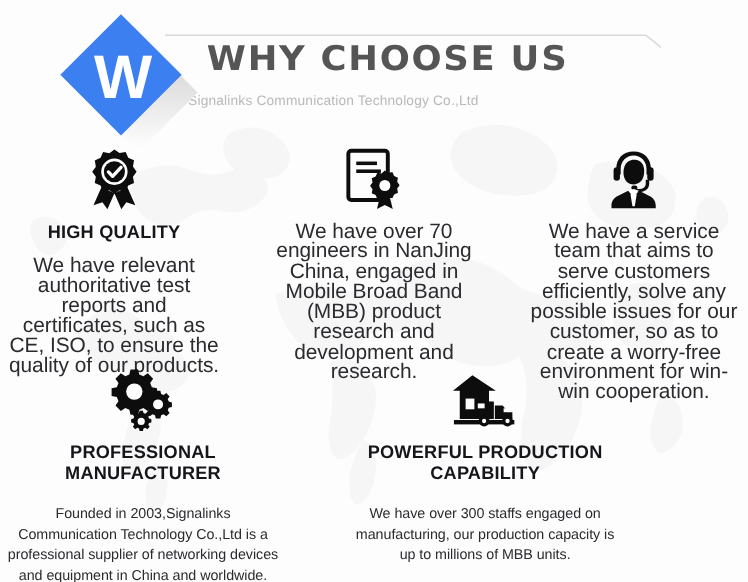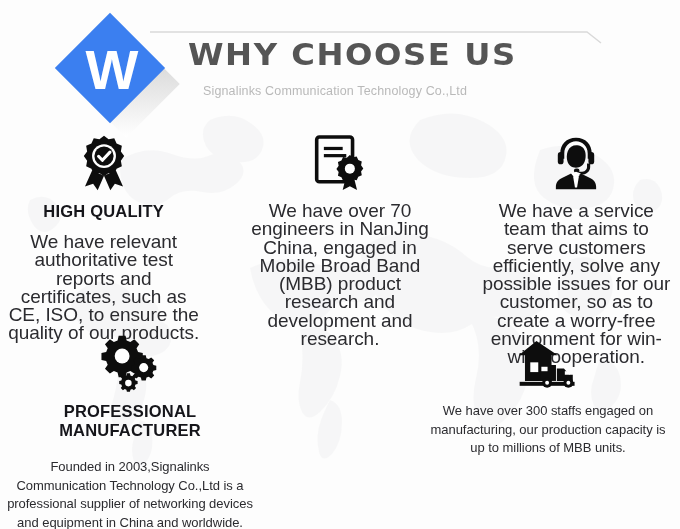--- a/index.html
+++ b/index.html
@@ -61,36 +61,36 @@
     color:#555555;
     font-family:"DejaVu Sans", sans-serif;
     font-weight:bold;
     font-size:31px;
     letter-spacing:1.5px;
     white-space:nowrap;
     transform:scaleX(1.04);
     transform-origin:left center;
   }
   .subtitle{
-    position:absolute;left:203px;top:84px;
+    position:absolute;left:171px;top:84px;
     color:#b9b9b9;
     font-size:12.5px;
     letter-spacing:.15px;
     white-space:nowrap;
   }
   .header-rule{
     position:absolute;left:150px;top:30px;width:460px;height:14px;
     z-index:2;
   }
   .header-rule svg{display:block;}
 
   
   .row{position:absolute;left:0;width:680px;z-index:2;gap:29px;}
   .row-top{top:130px;height:185px;display:flex;}
-  .row-bottom{top:330px;height:199px;display:flex;justify-content:space-between;}
+  .row-bottom{top:330px;height:199px;display:flex;justify-content:flex-start;}
 
   .cell{
     box-sizing:border-box;
     text-align:center;
   }
   .row-top .cell{width:226.6px;padding:0 8px;}
   .row-bottom .cell{width:272px;padding:0 10px;}
 
   .icon-box{
     height:62px;
@@ -255,17 +255,18 @@
           </g>
           <rect x="15" y="27" width="9" height="11" fill="#ffffff"></rect>
           <rect x="27.5" y="32" width="7" height="5" fill="#ffffff"></rect>
           <rect x="54" y="37" width="5.5" height="4" fill="#ffffff"></rect>
           <circle cx="34" cy="50" r="5.6" fill="#0d0d0d"></circle>
           <circle cx="34" cy="50" r="2.2" fill="#ffffff"></circle>
           <circle cx="58" cy="50" r="5.6" fill="#0d0d0d"></circle>
           <circle cx="58" cy="50" r="2.2" fill="#ffffff"></circle>
         </svg>
       </div>
+      <div class="cell-title">POWERFUL PRODUCTION CAPABILITY</div>
       <div class="cell-body">We have over 300 staffs engaged on manufacturing, our production capacity is up to millions of MBB units.</div>
     </div>
   </div>
 
 </div>
 
 </body></html>

